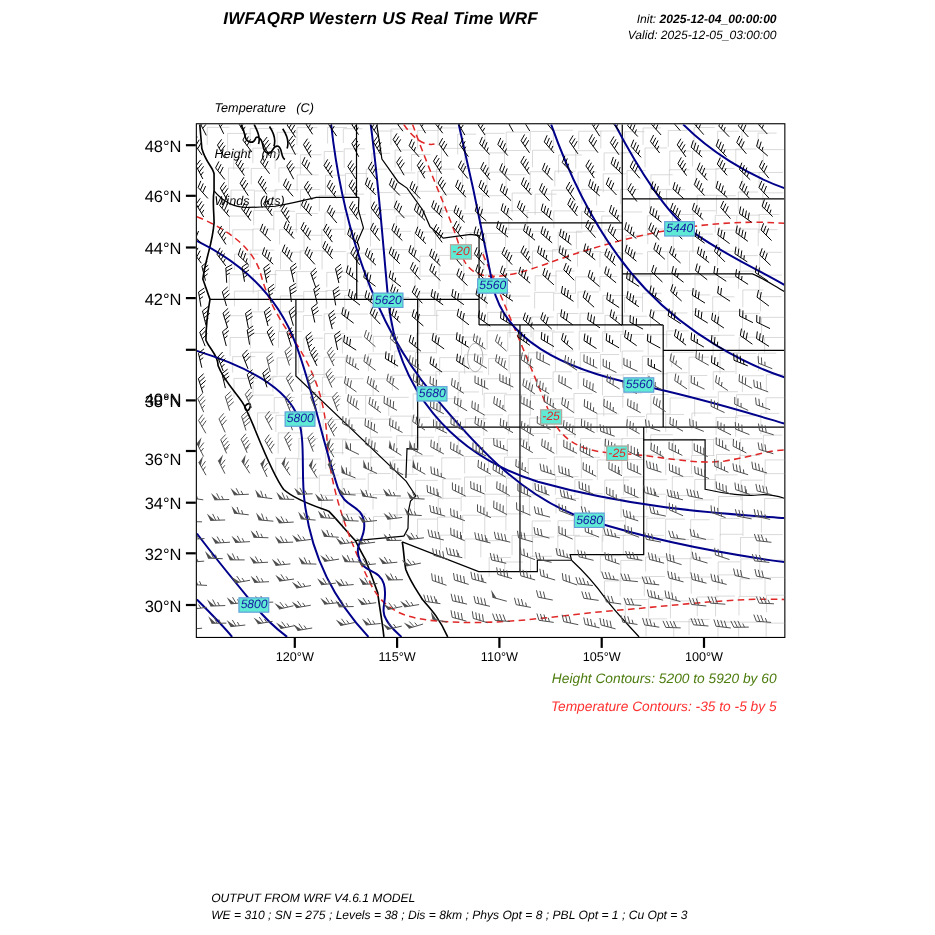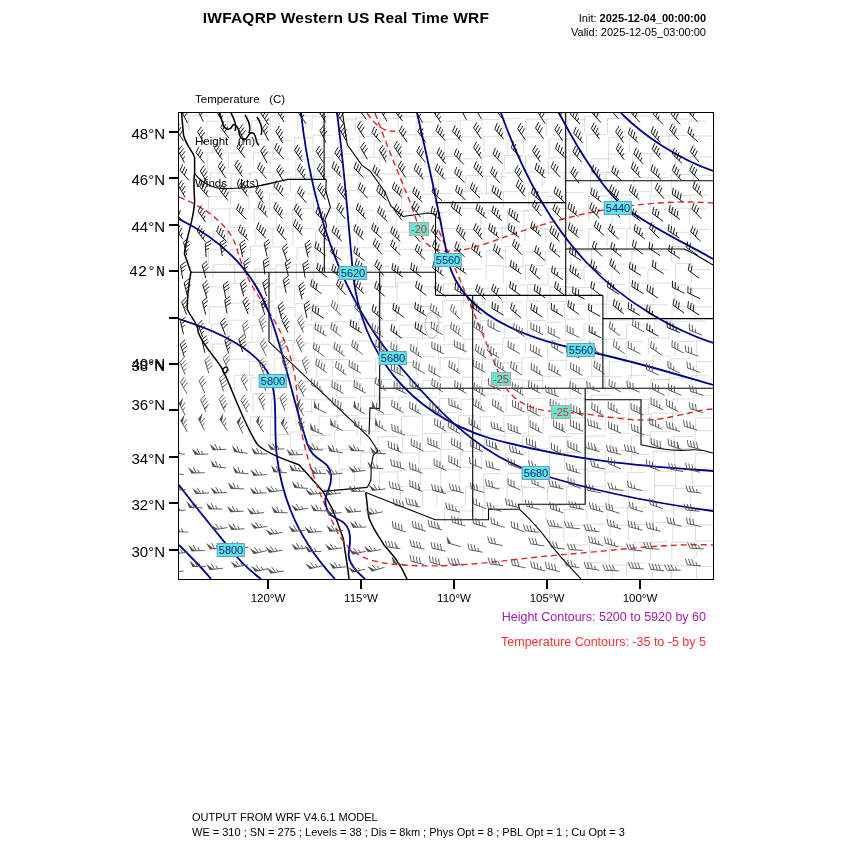--- a/index.html
+++ b/index.html
@@ -1,17 +1,17 @@
 <!DOCTYPE html>
 <html><head>
 <meta charset="utf-8">
 <style>
   html,body{margin:0;padding:0;background:#fff;}
   body{width:850px;height:850px;position:relative;font-family:"Liberation Sans",sans-serif;color:#000;overflow:hidden;}
-  .abs{position:absolute;}
+  .abs{position:absolute;font-style:italic;}
   #page-title{left:160px;top:9px;width:372px;text-align:center;font-size:15.5px;font-weight:bold;letter-spacing:.2px;}
   #init-block{left:460px;top:11px;width:246px;text-align:right;font-size:11px;line-height:14px;}
   #init-block .val-bold{font-weight:bold;}
   #legend-block{left:195px;top:64px;font-size:11.5px;line-height:14px;white-space:pre;}
   #map-frame{left:178px;top:112px;width:534px;height:466px;border:1.5px solid #000;box-sizing:content-box;}
   #map-svg{position:absolute;left:0;top:0;}
   .clabel{position:absolute;transform:translate(-50%,-50%);font-size:11px;line-height:12px;padding:0 1px;background:#5eead4;border:1px solid;white-space:nowrap;z-index:5;}
   .clabel.h{color:#1414A0;border-color:rgba(110,110,225,.65);}
   .clabel.t{color:#E02828;border-color:rgba(245,120,120,.65);}
   .ytick{position:absolute;width:9px;height:1.5px;background:#000;}
@@ -106,44 +106,44 @@
 </div>
 
 <div id="axis-layer">
     <div class="ytick" style="left: 169px; top: 131.25px;"></div>
     <div class="ylab" style="left: 125px; top: 125px;">48°N</div>
     <div class="ytick" style="left: 169px; top: 177.25px;"></div>
     <div class="ylab" style="left: 125px; top: 171px;">46°N</div>
     <div class="ytick" style="left: 169px; top: 224.25px;"></div>
     <div class="ylab" style="left: 125px; top: 218px;">44°N</div>
     <div class="ytick" style="left: 169px; top: 270.25px;"></div>
-    <div class="ylab" style="left: 125px; top: 264px; font-family: Liberation Mono, monospace;">42°N</div>
+    <div class="ylab" style="left: 125px; top: 264px;">42°N</div>
     <div class="ytick" style="left: 169px; top: 317.25px;"></div>
     <div class="ylab" style="left: 125px; top: 311px; margin-top: 44px;">40°N</div>
     <div class="ytick" style="left: 169px; top: 363.25px;"></div>
     <div class="ylab" style="left: 125px; top: 357px;">38°N</div>
     <div class="ytick" style="left: 169px; top: 409.25px;"></div>
-    <div class="ylab" style="left: 125px; top: 396px;">36°N</div>
+    <div class="ylab" style="left: 125px; top: 410px;">36°N</div>
     <div class="ytick" style="left: 169px; top: 456.25px;"></div>
     <div class="ylab" style="left: 125px; top: 450px;">34°N</div>
     <div class="ytick" style="left: 169px; top: 502.25px;"></div>
     <div class="ylab" style="left: 125px; top: 496px;">32°N</div>
     <div class="ytick" style="left: 169px; top: 549.25px;"></div>
     <div class="ylab" style="left: 125px; top: 543px;">30°N</div>
     <div class="xtick" style="left: 267.25px; top: 579.5px;"></div>
     <div class="xlab" style="left: 238px; top: 592px;">120°W</div>
     <div class="xtick" style="left: 360.25px; top: 579.5px;"></div>
     <div class="xlab" style="left: 331px; top: 592px;">115°W</div>
     <div class="xtick" style="left: 453.25px; top: 579.5px;"></div>
     <div class="xlab" style="left: 424px; top: 592px;">110°W</div>
     <div class="xtick" style="left: 546.25px; top: 579.5px;"></div>
     <div class="xlab" style="left: 517px; top: 592px;">105°W</div>
     <div class="xtick" style="left: 639.25px; top: 579.5px;"></div>
     <div class="xlab" style="left: 610px; top: 592px;">100°W</div>
   </div>
 
-<div class="abs" id="cap-h" style="color: #a21caf;">Height Contours: 5200 to 5920 by 60</div>
+<div class="abs" id="cap-h" style="color: #4d7c0f;">Height Contours: 5200 to 5920 by 60</div>
 <div class="abs" id="cap-t" style="color: rgb(255, 48, 48);">Temperature Contours: -35 to -5 by 5</div>
 
 <div class="abs" id="footer-block">
   <div>OUTPUT FROM WRF V4.6.1 MODEL</div>
   <div>WE = 310 ; SN = 275 ; Levels = 38 ; Dis = 8km ; Phys Opt = 8 ; PBL Opt = 1 ; Cu Opt = 3</div>
 </div>
 
 </body></html>

